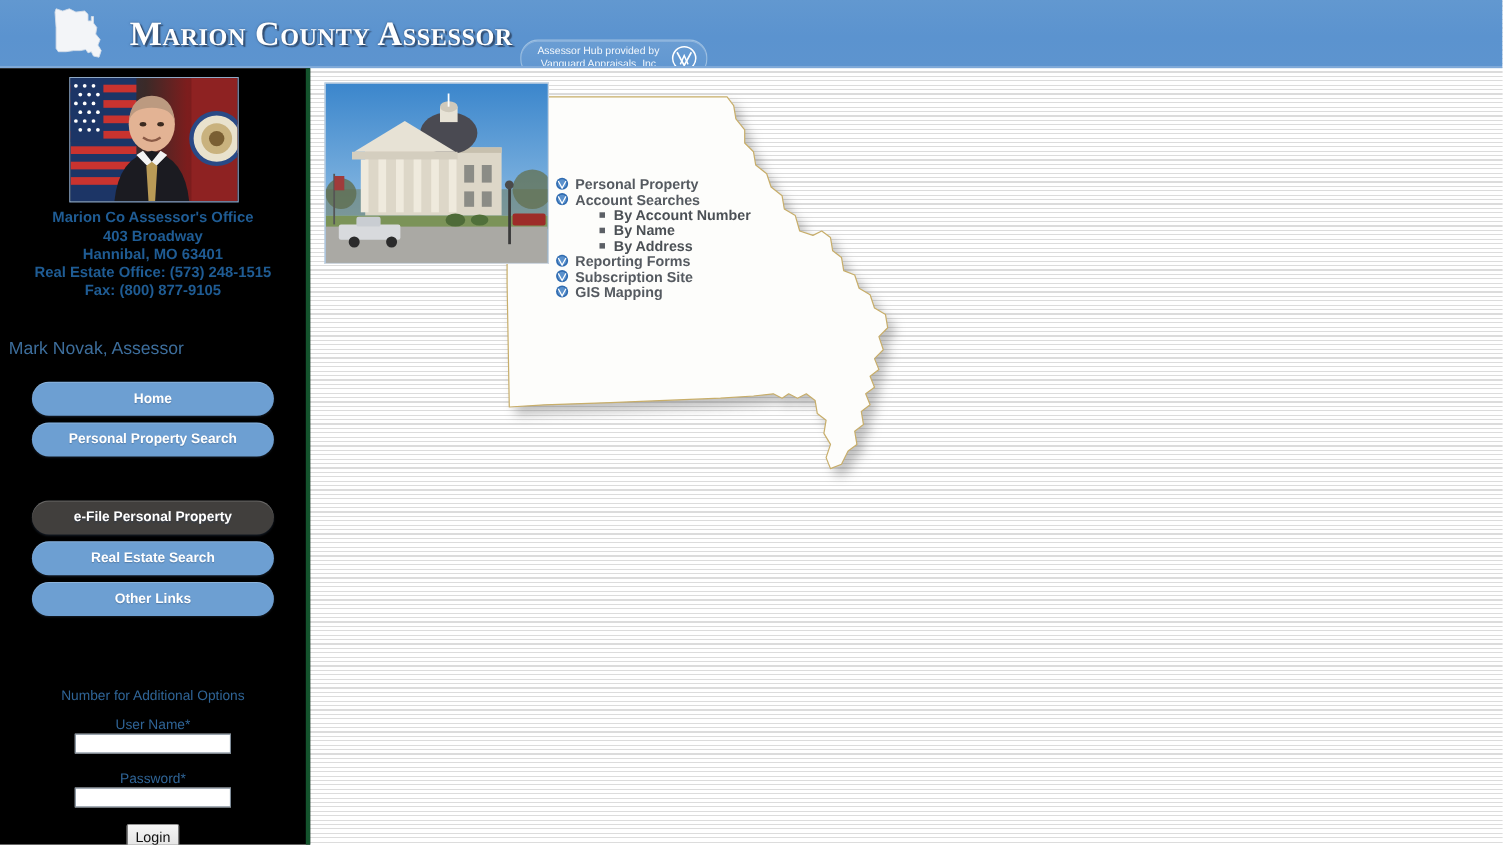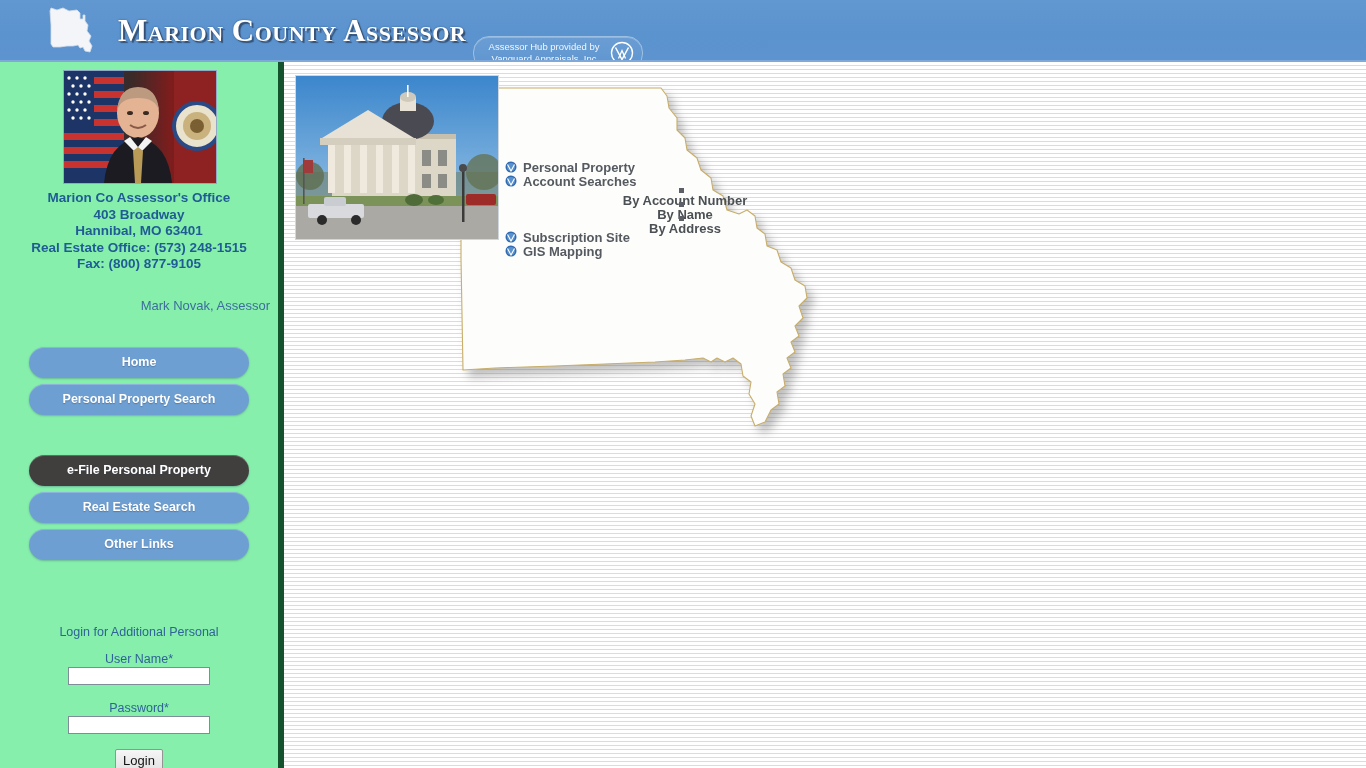--- a/index.html
+++ b/index.html
@@ -71,22 +71,22 @@
     position: absolute;
     right: 8px; top: 4px;
     width: 24px; height: 24px;
   }
 
   
   .sidebar {
     position: absolute;
     left: 0; top: 62px;
     width: 278px; height: 706px;
-    background: #86efac;
-    border-right: 6px solid #14532d;
+    background: #000000;
+    border-right: 4px solid #14532d;
   }
   .portrait-wrap {
     position: absolute;
     left: 63px; top: 8px;
     width: 152px; height: 112px;
     border: 1px solid #8fa9c6;
     overflow: hidden;
     background: #20304a;
   }
   .portrait-svg { display:block; width:152px; height:112px; }
@@ -97,24 +97,24 @@
     width: 262px;
     text-align: center;
     font-size: 13.5px;
     line-height: 16.5px;
     font-weight: bold;
     color: #1f5c94;
     font-family: "Liberation Sans", sans-serif;
   }
   .assessor-name {
     position: absolute;
-    left: 8px; top: 236px;
+    left: 8px; top: 247px;
     width: 262px;
-    text-align: right;
-    font-size: 13px;
+    text-align: left;
+    font-size: 16px;
     color: #3d6e9c;
   }
 
   .nav {
     position: absolute;
     left: 29px; top: 285px;
     width: 220px;
   }
   .nav-btn {
     display: block;
@@ -239,21 +239,20 @@
     cursor: pointer;
     white-space: nowrap;
     font-family: "Liberation Sans", sans-serif;
   }
   .sub-list { margin-top: 0px; }
   .sub-row {
     display: flex;
     align-items: center;
     height: 14px;
     padding-left: 40px;
-    flex-direction: column;
   }
   .sq-bullet {
     width: 5px; height: 5px;
     background: #5c6066;
     margin-right: 8px;
     flex: 0 0 5px;
   }
   .sub-link {
     font-size: 13px;
     font-weight: bold;
@@ -360,21 +359,21 @@
   <div class="assessor-name">Mark Novak, Assessor</div>
 
   <div class="nav">
     <div class="nav-btn">Home</div>
     <div class="nav-btn">Personal Property Search</div>
     <div class="nav-btn active">e-File Personal Property</div>
     <div class="nav-btn">Real Estate Search</div>
     <div class="nav-btn">Other Links</div>
   </div>
 
-  <div class="login-title">Login for Additional Personal</div>
+  <div class="login-title">Number for Additional Options</div>
   <div class="field-label lbl-user">User Name*</div>
   <input class="text-input in-user" type="text" value="" style="">
   <div class="field-label lbl-pass">Password*</div>
   <input class="text-input in-pass" type="password" value="" style="">
   <button class="login-btn">Login</button>
 </div>
 
 <div class="content">
   <div class="content-panel">
 
@@ -479,20 +478,28 @@
         <div class="sub-row">
           <span class="sq-bullet"></span>
           <span class="sub-link">By Name</span>
         </div>
         <div class="sub-row">
           <span class="sq-bullet"></span>
           <span class="sub-link">By Address</span>
         </div>
       </div>
 
+      <div class="menu-row">
+        <svg class="bullet-icon" viewBox="0 0 12 12">
+          <circle cx="6" cy="6" r="5.5" fill="#2f6bb0"></circle>
+          <circle cx="6" cy="6" r="4" fill="#5b91cc"></circle>
+          <path d="M2.5,3.5 L6,10 L9.5,3.5" fill="none" stroke="#ffffff" stroke-width="1.1"></path>
+        </svg>
+        <span class="menu-link">Reporting Forms</span>
+      </div>
 
       <div class="menu-row">
         <svg class="bullet-icon" viewBox="0 0 12 12">
           <circle cx="6" cy="6" r="5.5" fill="#2f6bb0"></circle>
           <circle cx="6" cy="6" r="4" fill="#5b91cc"></circle>
           <path d="M2.5,3.5 L6,10 L9.5,3.5" fill="none" stroke="#ffffff" stroke-width="1.1"></path>
         </svg>
         <span class="menu-link">Subscription Site</span>
       </div>
 

